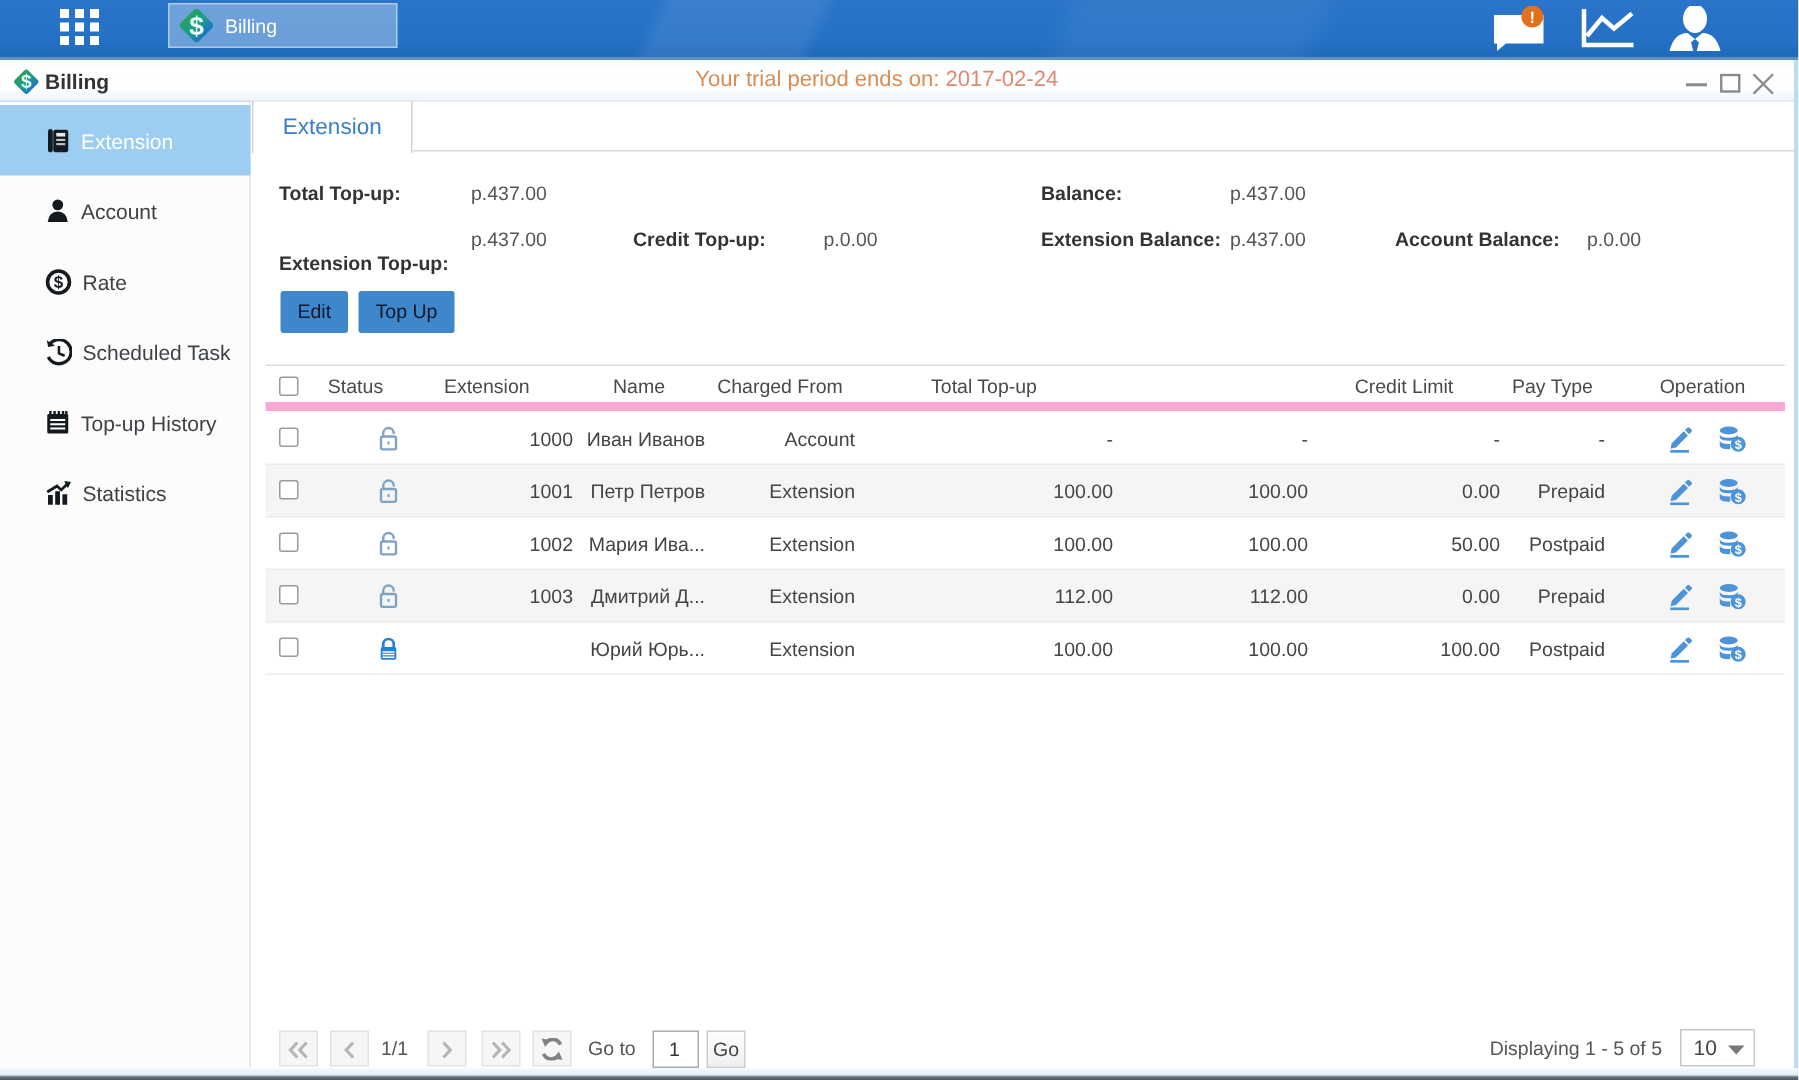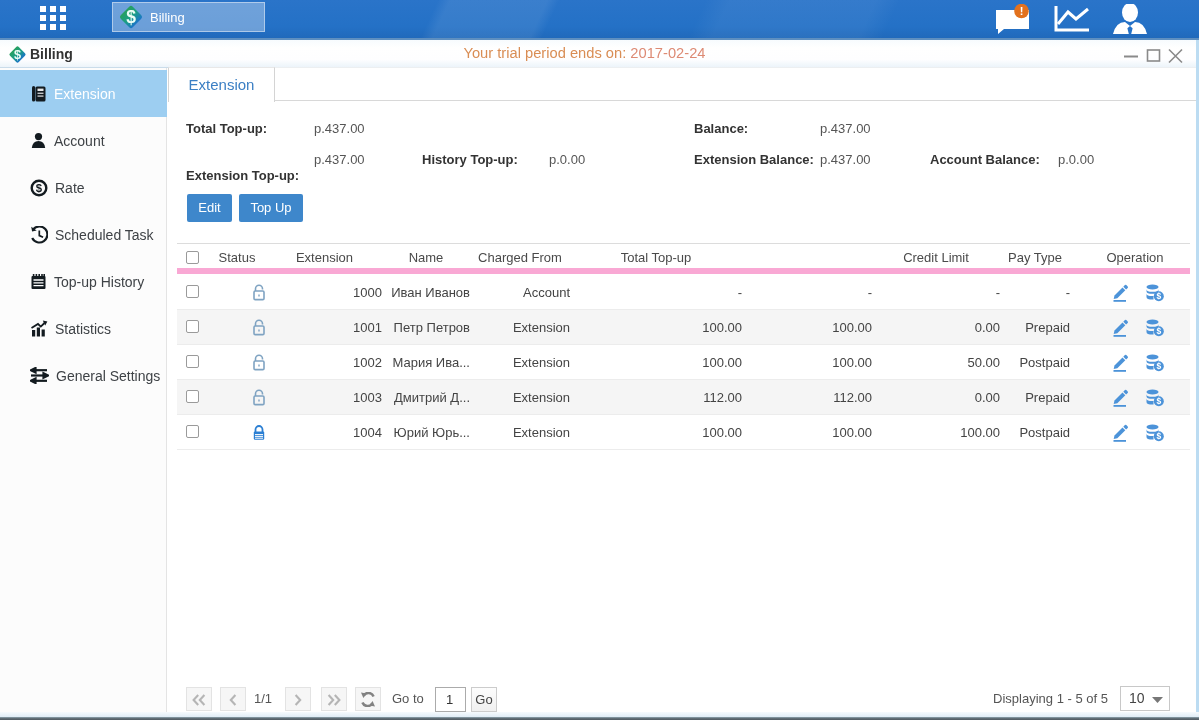--- a/index.html
+++ b/index.html
@@ -32,21 +32,21 @@
 .sitem span { margin-left:7px; }
 .sitem.sel { background:#9dcef1; color:#fff; }
 #content { position:absolute; left:168px; top:0; width:1028px; height:646px; }
 
 #tabbar { position:absolute; left:0; top:-1px; width:1028px; height:34px; border-bottom:1px solid #d8d8d8; border-top:1px solid #eceff1;}
 #tab1 { position:absolute; left:0; top:-1px; width:107px; height:35px; background:#fff;
   border:1px solid #d4d4d4; border-top:1px solid #e8e8e8; border-bottom:none; text-align:center;
   font-size:15px; color:#3b7fc4; line-height:33px; }
 .lbl { position:absolute; font-size:13px; font-weight:bold; color:#333; white-space:nowrap; }
 .val { position:absolute; font-size:13px; color:#555; white-space:nowrap; }
-.btn { position:absolute; height:28px; background:#3e87cb; color:#ffffff; font-size:13px;
+.btn { position:absolute; height:28px; background:#3e87cb; color:#0f172a; font-size:13px;
   border:none; border-radius:2px; text-align:center; line-height:28px; }
 
 #thead { position:absolute; left:9px; top:175px; width:1013px; height:31px;
   border-top:1px solid #dcdcdc; border-bottom:6px solid #f9a8d4; }
 .hc { position:absolute; top:0; height:28px; line-height:28px; text-align:center; font-size:13px; color:#4a4a4a; }
 #tbody { position:absolute; left:9px; top:207px; width:1013px; }
 .trow { position:relative; width:1013px; height:35px; border-bottom:1px solid #ececec; }
 .trow.alt { background:#f5f5f5; }
 .cell { position:absolute; top:0; height:35px; line-height:35px; text-align:right; font-size:13px; color:#444; white-space:nowrap; }
 .cbx { position:absolute; left:9px; width:13px; height:13px; border:1px solid #9a9a9a; border-radius:2px; background:#fff; }
@@ -185,44 +185,31 @@
           <g fill="#131b20">
         <rect x="2" y="10" width="3.2" height="6.5"></rect>
         <rect x="6.8" y="7.5" width="3.2" height="9"></rect>
         <rect x="11.6" y="9.5" width="3.2" height="7"></rect>
         <path d="M1.5 8 L8 4 l2.8 2.6 L14.5 3" stroke="#131b20" stroke-width="1.8" fill="none"></path>
         <path d="M12.8 0.6 l4.6 0.8 l-2.2 4.1 z"></path>
       </g>
         </svg>
       <span>Statistics</span>
     </div>
-    <div class="sitem" style="top:284px">
-      <svg width="19" height="17" viewBox="0 0 19 17">
-          <g stroke="#131b20" stroke-width="2.2" fill="#131b20">
-        <path d="M1 3.2 h16"></path>
-            <path d="M5.5 1 l-4.5 2.2 l4.5 2.2 z"></path>
-        <path d="M1 8.5 h16"></path>
-            <path d="M13.5 6.3 l4.5 2.2 l-4.5 2.2 z"></path>
-        <path d="M1 13.8 h16"></path>
-            <path d="M5.5 11.6 l-4.5 2.2 l4.5 2.2 z"></path>
-      </g>
-        </svg>
-      <span>General Settings</span>
-    </div>
   </div>
   <div id="content">
     <div id="tabbar"></div>
     <div id="tab1">Extension</div>
     <span class="lbl" style="left:18px; top:53px">Total Top-up:</span>
     <span class="val" style="left:146px;top:53px">p.437.00</span>
     <span class="lbl" style="left:526px;top:53px">Balance:</span>
     <span class="val" style="left:652px;top:53px">p.437.00</span>
     <span class="lbl" style="left:18px; top:100px">Extension Top-up:</span>
     <span class="val" style="left:146px;top:84px">p.437.00</span>
-    <span class="lbl" style="left:254px;top:84px">History Top-up:</span>
+    <span class="lbl" style="left:254px;top:84px">Credit Top-up:</span>
     <span class="val" style="left:381px;top:84px">p.0.00</span>
     <span class="lbl" style="left:526px;top:84px">Extension Balance:</span>
     <span class="val" style="left:652px;top:84px">p.437.00</span>
     <span class="lbl" style="left:762px;top:84px">Account Balance:</span>
     <span class="val" style="left:890px;top:84px">p.0.00</span>
     <div class="btn" style="left:19px;top:126px;width:45px">Edit</div>
     <div class="btn" style="left:71px;top:126px;width:64px">Top Up</div>
     <div id="thead">
       <span class="cbx" style="top:7px"></span>
       <span class="hc" style="left:30px;width:60px">Status</span>
@@ -369,21 +356,20 @@
         </div>
 <div class="trow">
           <span class="cbx" style="top:10px"></span>
           <span class="cell" style="left:30px;width:60px;padding-top:9px;line-height:normal"><svg width="16" height="17" viewBox="0 0 16 17">
               <path d="M4.5 8 v-2.5 a3.5 3.5 0 0 1 7 0 v2.5" fill="none" stroke="#2b7fd3" stroke-width="1.8"></path>
               <rect x="2.8" y="7.4" width="10.4" height="8.4" rx="1.2" fill="#2b7fd3"></rect>
               <g stroke="#fff" stroke-width="1">
                 <path d="M4 10.6 h8 M4 12.4 h8 M4 14.2 h8"></path>
               </g>
             </svg></span>
-          <span class="cell" style="left:90px;width:115px">1004</span>
           <span class="cell" style="left:205px;width:88px">Юрий Юрь...</span>
           <span class="cell" style="left:293px;width:100px">Extension</span>
           <span class="cell" style="left:393px;width:172px">100.00</span>
           <span class="cell" style="left:565px;width:130px">100.00</span>
           <span class="cell" style="left:695px;width:128px">100.00</span>
           <span class="cell" style="left:823px;width:70px">Postpaid</span>
           <span class="cell" style="left:934px;width:19px;padding-top:9px;line-height:normal"><svg width="19" height="18" viewBox="0 0 19 18">
               <g fill="#4c93d9">
                 <path d="M3.5 11.5 l8 -8 l2.8 2.8 l-8 8 l-3.6 0.8 z"></path>
                 <path d="M12.3 2.7 l1.6-1.6 a1 1 0 0 1 1.4 0 l1.4 1.4 a1 1 0 0 1 0 1.4 l-1.6 1.6 z"></path>

